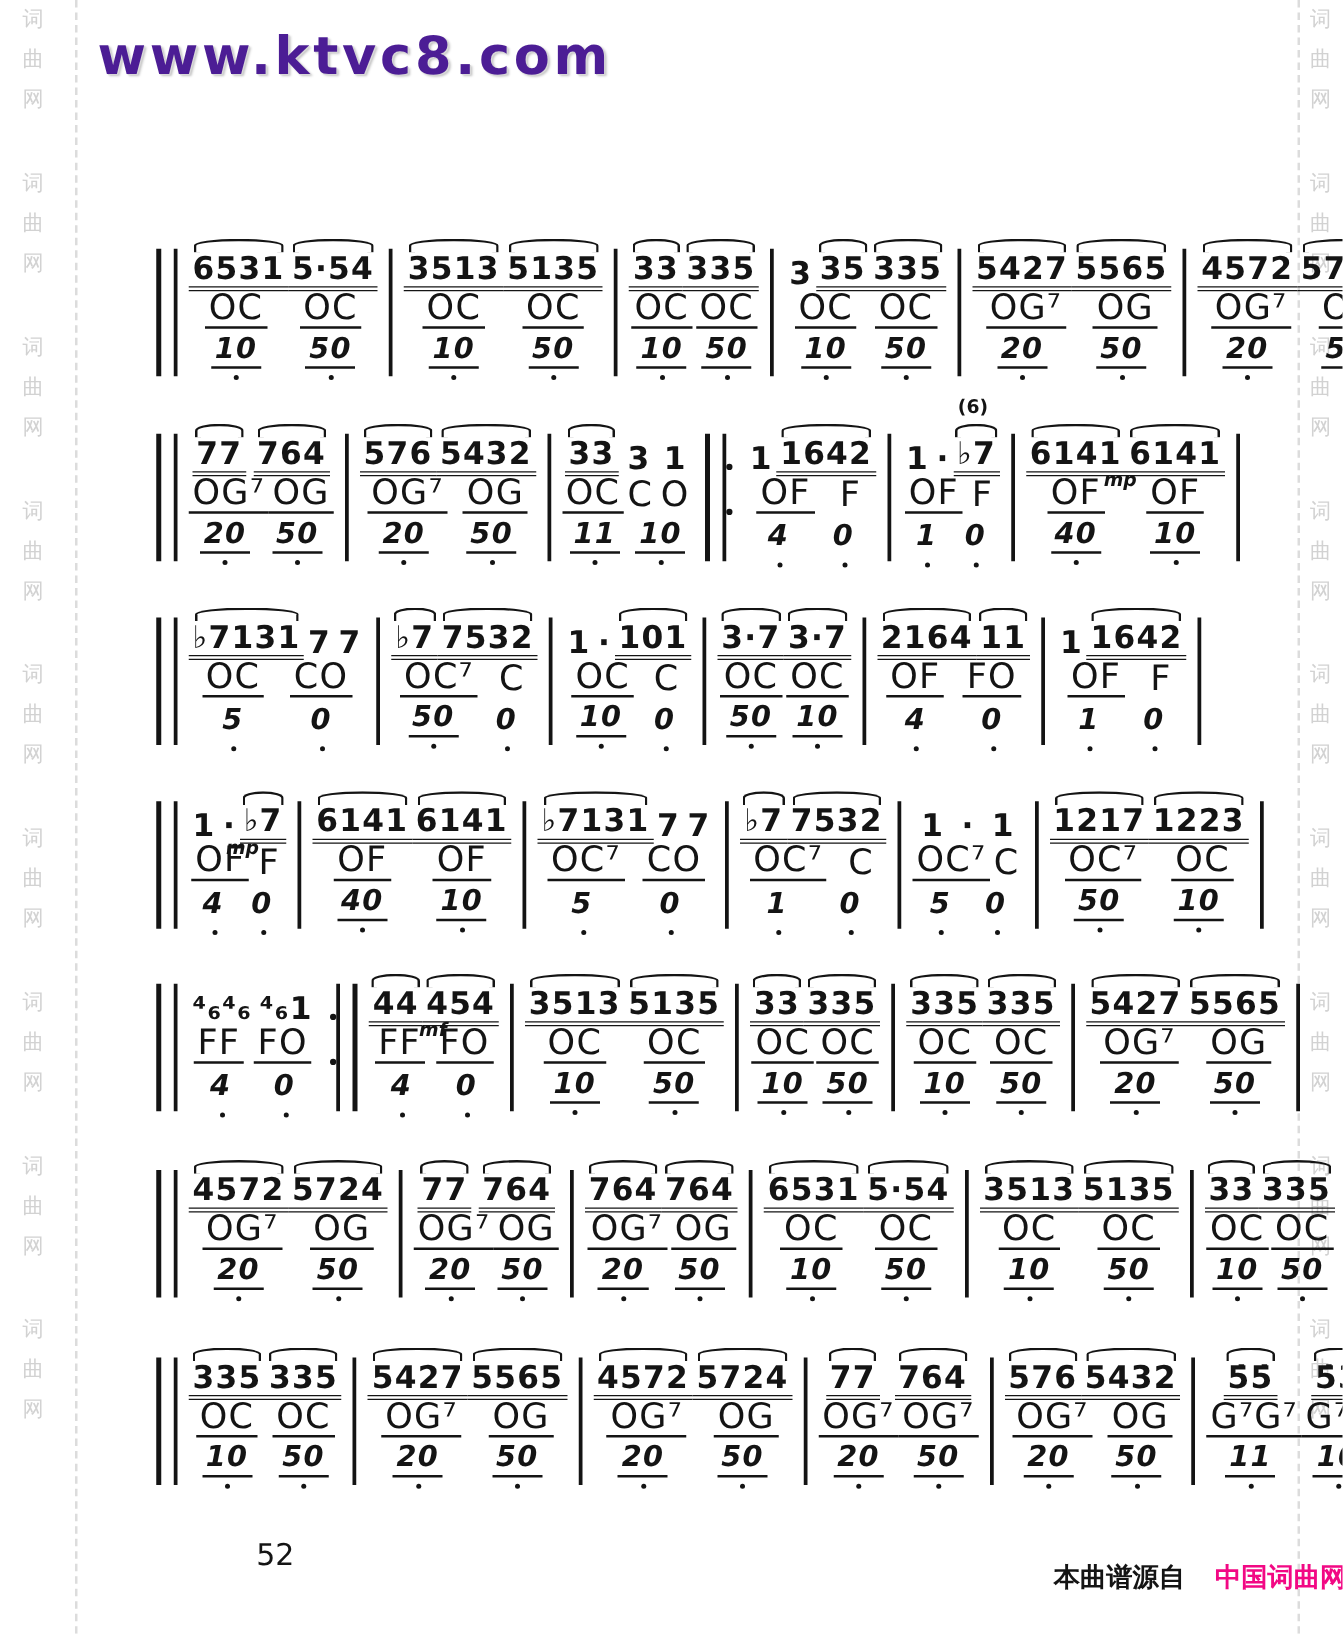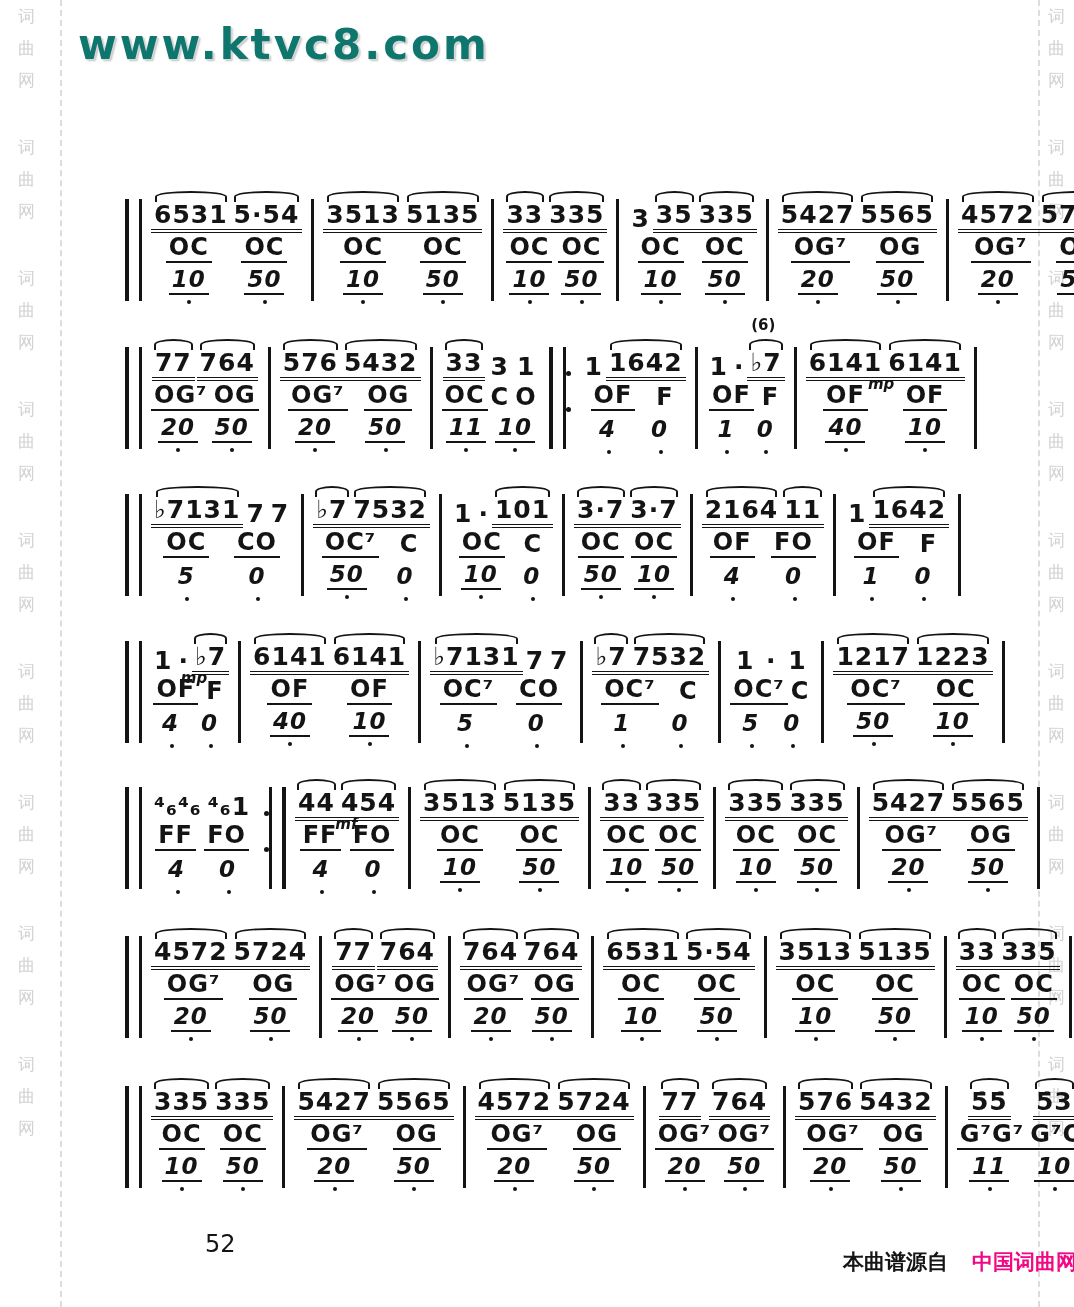--- a/index.html
+++ b/index.html
@@ -3,21 +3,21 @@
 <meta charset="utf-8">
 <style>
   html,body { margin:0; padding:0; }
   body {
     width:1074px; height:1307px; position:relative; background:#ffffff;
     font-family:"DejaVu Sans", sans-serif; color:#141414; overflow:hidden;
   }
   
   .wm-site {
     position:absolute; left:78px; top:20px; font-size:42px; font-weight:bold;
-    letter-spacing:3px; color:#0f766e;
+    letter-spacing:3px; color:#4c1d95;
     text-shadow:1px 1px 0 #d8d8d8, 2px 2px 2px #c2c2c2;
   }
   
   .dash-line { position:absolute; top:0; bottom:0; width:0; border-left:2px dashed #dcdcdc; }
   .side-col {
     position:absolute; top:0; bottom:0; display:flex; flex-direction:column;
     padding-top:8px; gap:50px; color:#d2d2d2; font-size:17px; line-height:1;
   }
   .side-group { display:flex; flex-direction:column; gap:15px; }
   
@@ -38,21 +38,21 @@
   .bar.repeat-end::before {
     content:""; position:absolute; left:-8px; top:24px; width:5px; height:5px;
     border-radius:50%; background:#141414; box-shadow:0 36px 0 #141414;
   }
   .measure {
     flex:1 1 0; position:relative; display:flex; flex-direction:column;
     justify-content:space-between; padding:10px 7px 8px 7px;
   }
   .mline { display:flex; justify-content:space-around; align-items:flex-end; }
   .mline.melody { min-height:38px; font-size:25px; font-weight:700; }
-  .mline.chord  { min-height:30px; font-size:24px; font-weight:700; }
+  .mline.chord  { min-height:30px; font-size:28px; font-weight:400; }
   .mline.bass   { min-height:32px; font-size:23px; font-weight:700;font-style:italic; }
   .tok { position:relative; padding:0 3px; letter-spacing:1px; line-height:1.12; white-space:nowrap; }
   .melody .tok.u { border-bottom:4px double #141414; }
   .chord .tok.u, .bass .tok.u { border-bottom:2px solid #141414; }
   .melody .tok.arc::before {
     content:""; position:absolute; left:5%; right:5%; top:-10px; height:9px;
     border:2px solid #141414; border-bottom:none; border-radius:100% 100% 0 0;
   }
   .bass .tok.dot::after {
     content:""; position:absolute; left:46%; bottom:-11px; width:4px; height:4px;

